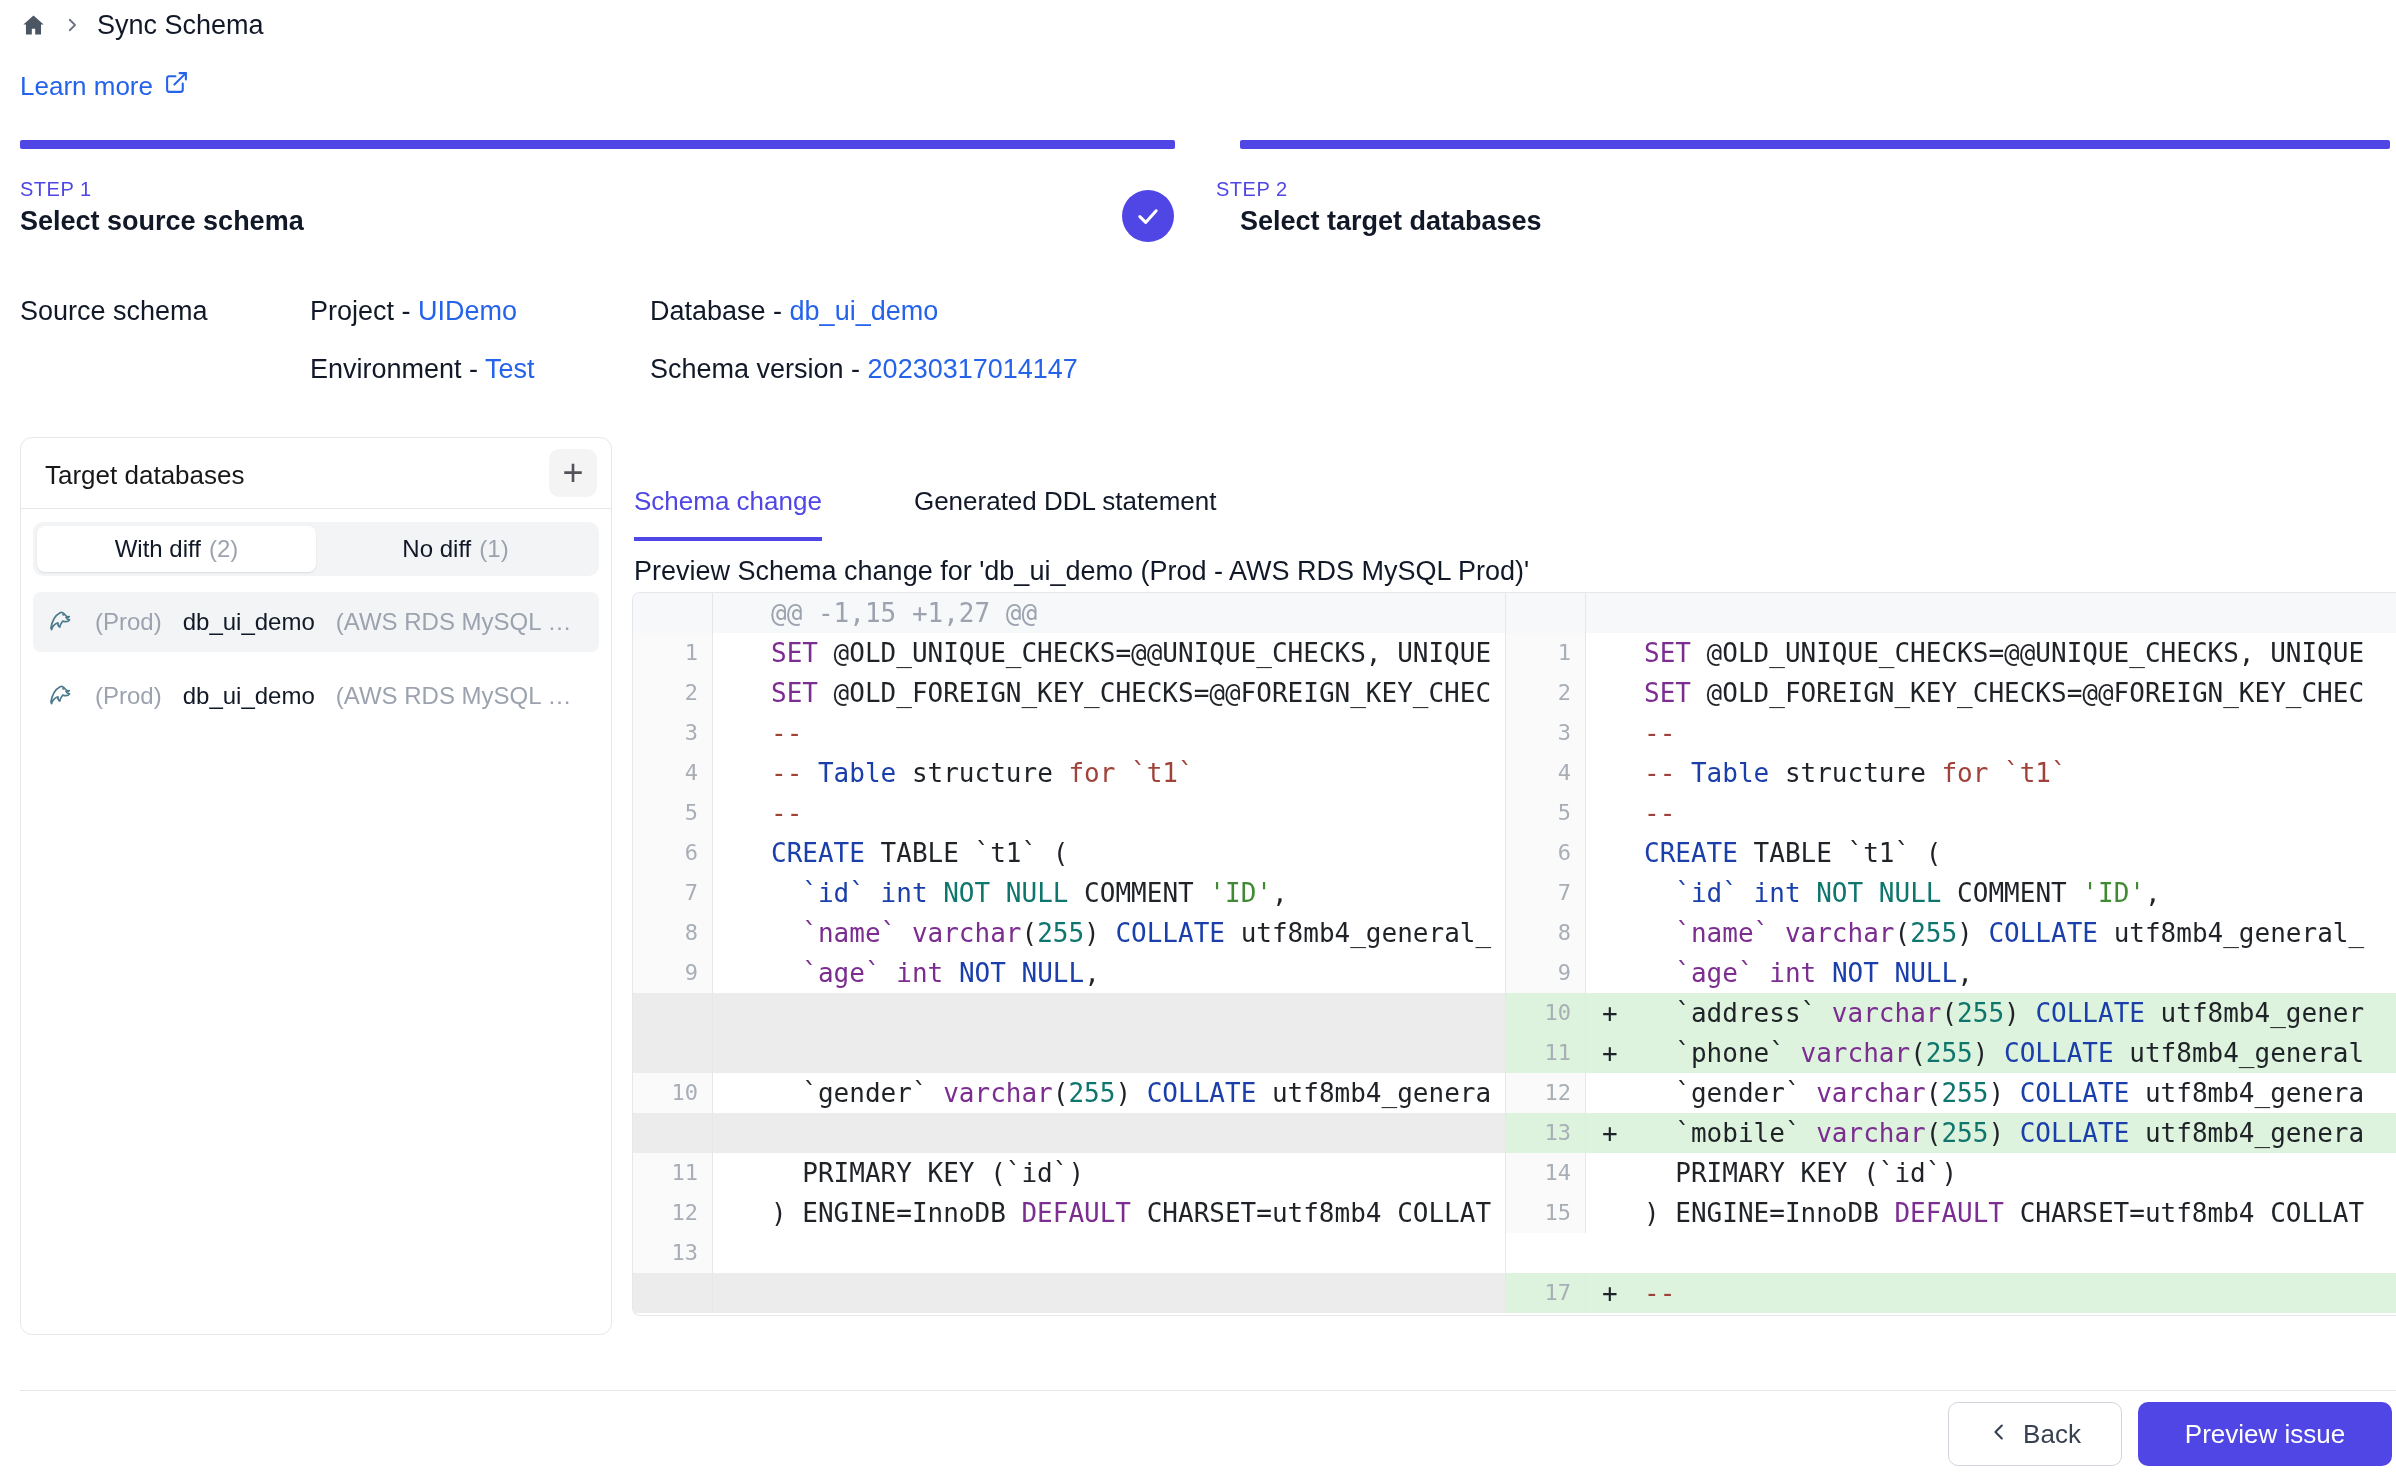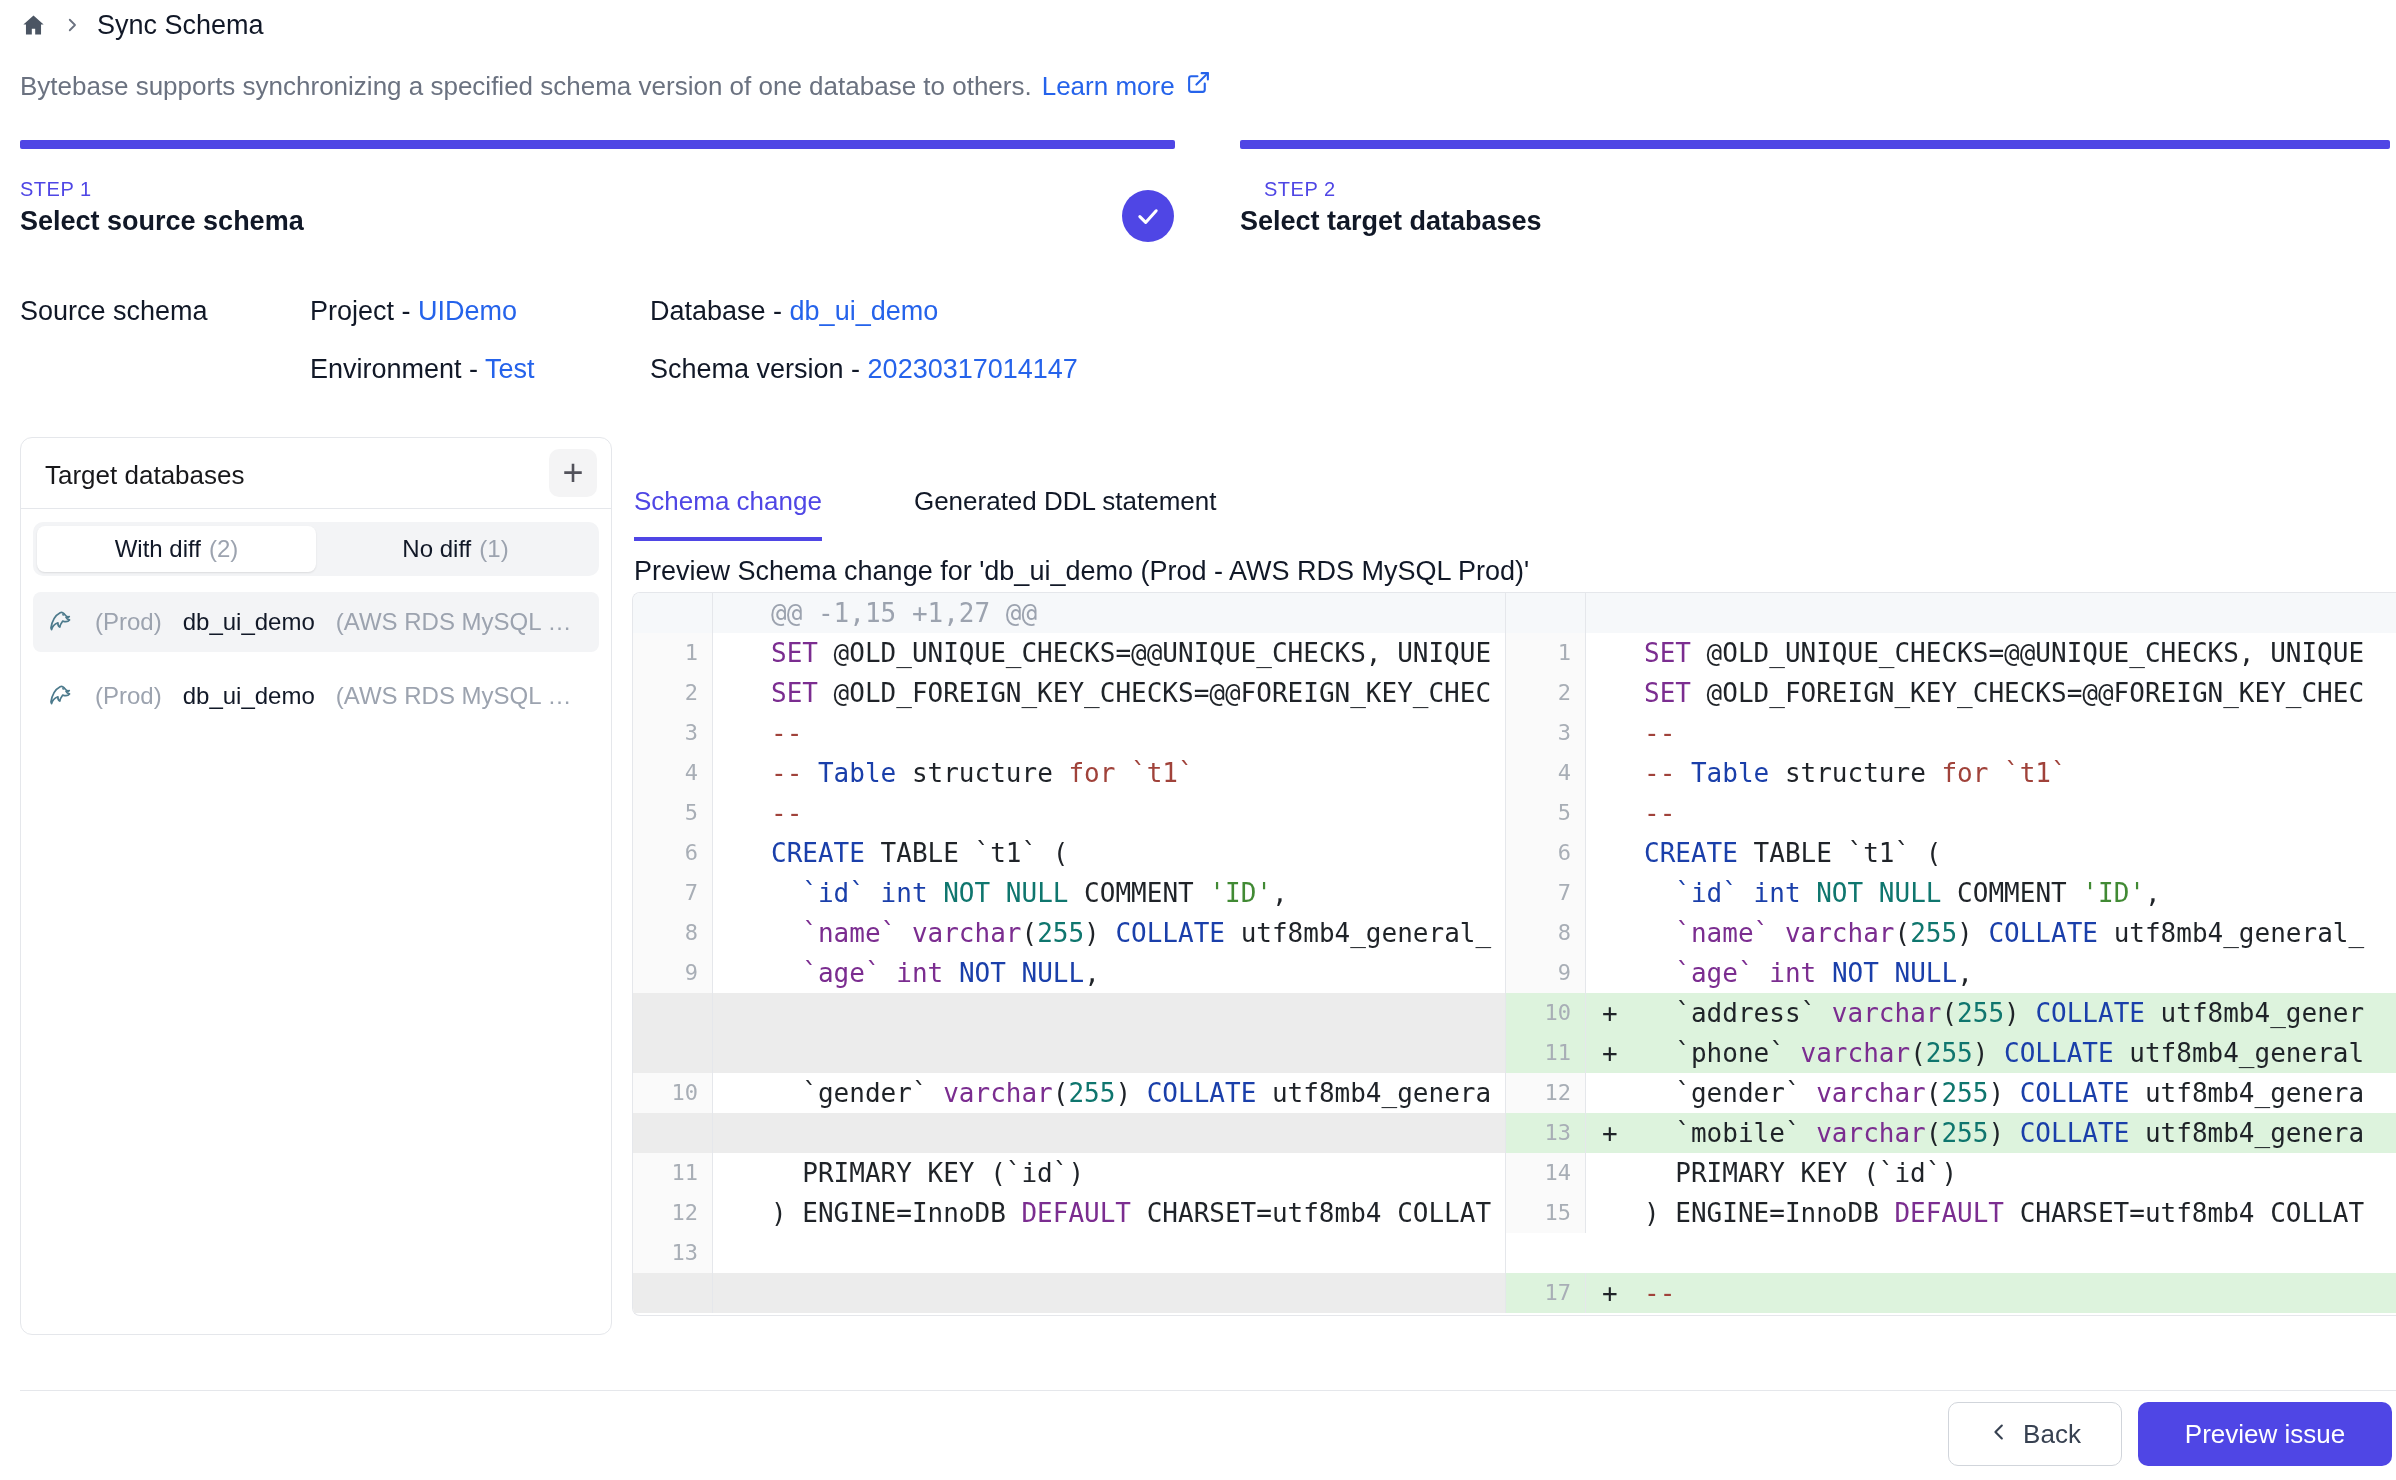--- a/index.html
+++ b/index.html
@@ -87,21 +87,20 @@
     </span>
     <span>
       <svg width="18" height="18" viewBox="0 0 24 24" fill="none" stroke="#6b7280" stroke-width="2.4" stroke-linecap="round" stroke-linejoin="round">
           <polyline points="9 5 16 12 9 19"></polyline>
         </svg>
     </span>
     <span>Sync Schema</span>
   </div>
 
   <div class="desc">
-    <span>Bytebase supports synchronizing a specified schema version of one database to others.</span>
     <a>
       <span>Learn more</span>
       <span>
         <svg width="25" height="25" viewBox="0 0 24 24" fill="none" stroke="#2563eb" stroke-width="2" stroke-linecap="round" stroke-linejoin="round">
             <path d="M18 13v6a2 2 0 0 1-2 2H5a2 2 0 0 1-2-2V8a2 2 0 0 1 2-2h6"></path>
             <polyline points="15 3 21 3 21 9"></polyline>
             <line x1="10" y1="14" x2="21" y2="3"></line>
           </svg>
       </span>
     </a>
@@ -110,21 +109,21 @@
   <div class="bar one"></div>
   <div class="bar two"></div>
 
   <div class="step-label" style="left:20px">STEP 1</div>
   <div class="step-title" style="left:20px">Select source schema</div>
   <div class="check">
     <svg width="28" height="28" viewBox="0 0 24 24" fill="none" stroke="#fff" stroke-width="2.6" stroke-linecap="round" stroke-linejoin="round">
         <polyline points="5 12.5 10 17.5 19 7.5"></polyline>
       </svg>
   </div>
-  <div class="step-label" style="left:1264px">STEP 2</div>
+  <div class="step-label" style="left:1216px">STEP 2</div>
   <div class="step-title" style="left:1240px">Select target databases</div>
 
   <div class="src-label">Source schema</div>
   <div class="src-fields">
       <div><span>Project - </span><span class="val">UIDemo</span></div>
       <div><span>Database - </span><span class="val">db_ui_demo</span></div>
       <div><span>Environment - </span><span class="val">Test</span></div>
       <div><span>Schema version - </span><span class="val">20230317014147</span></div>
     </div>
 

